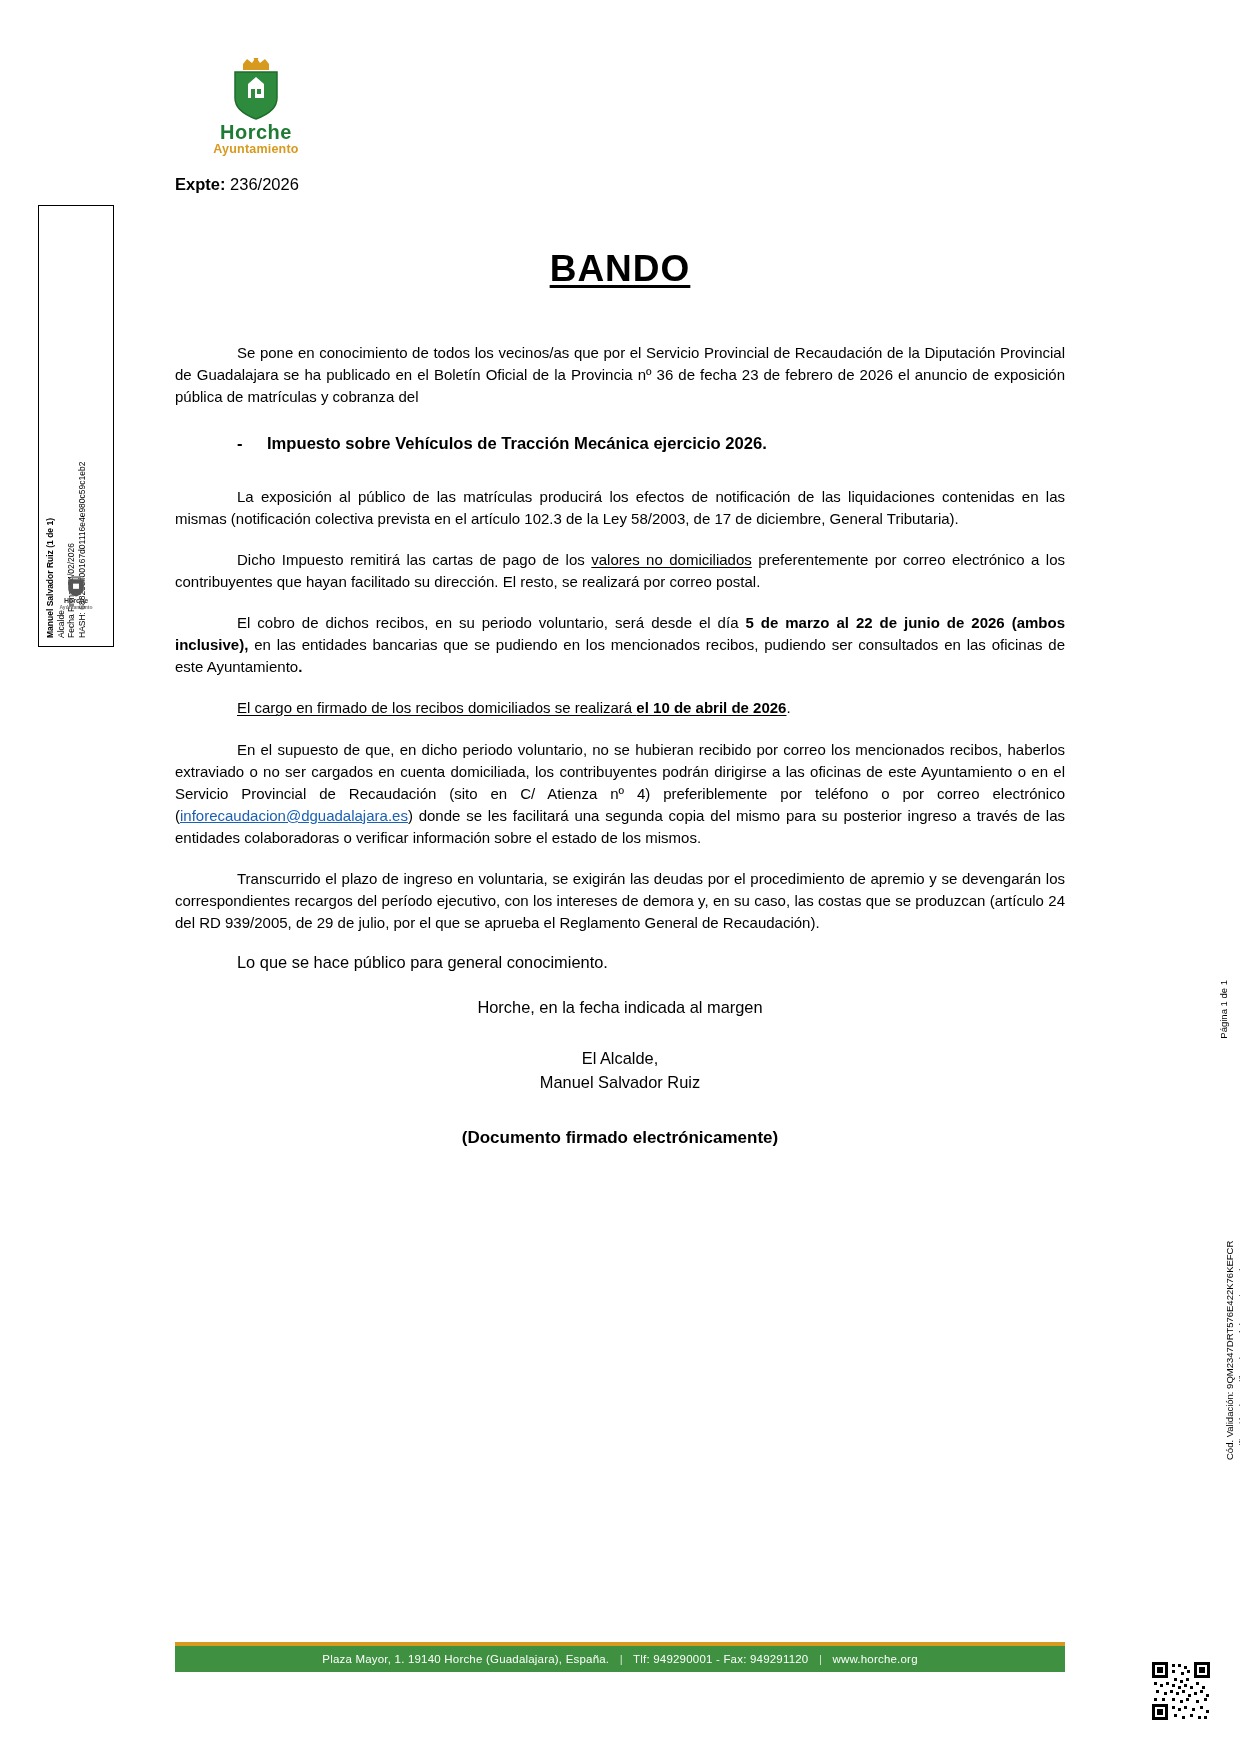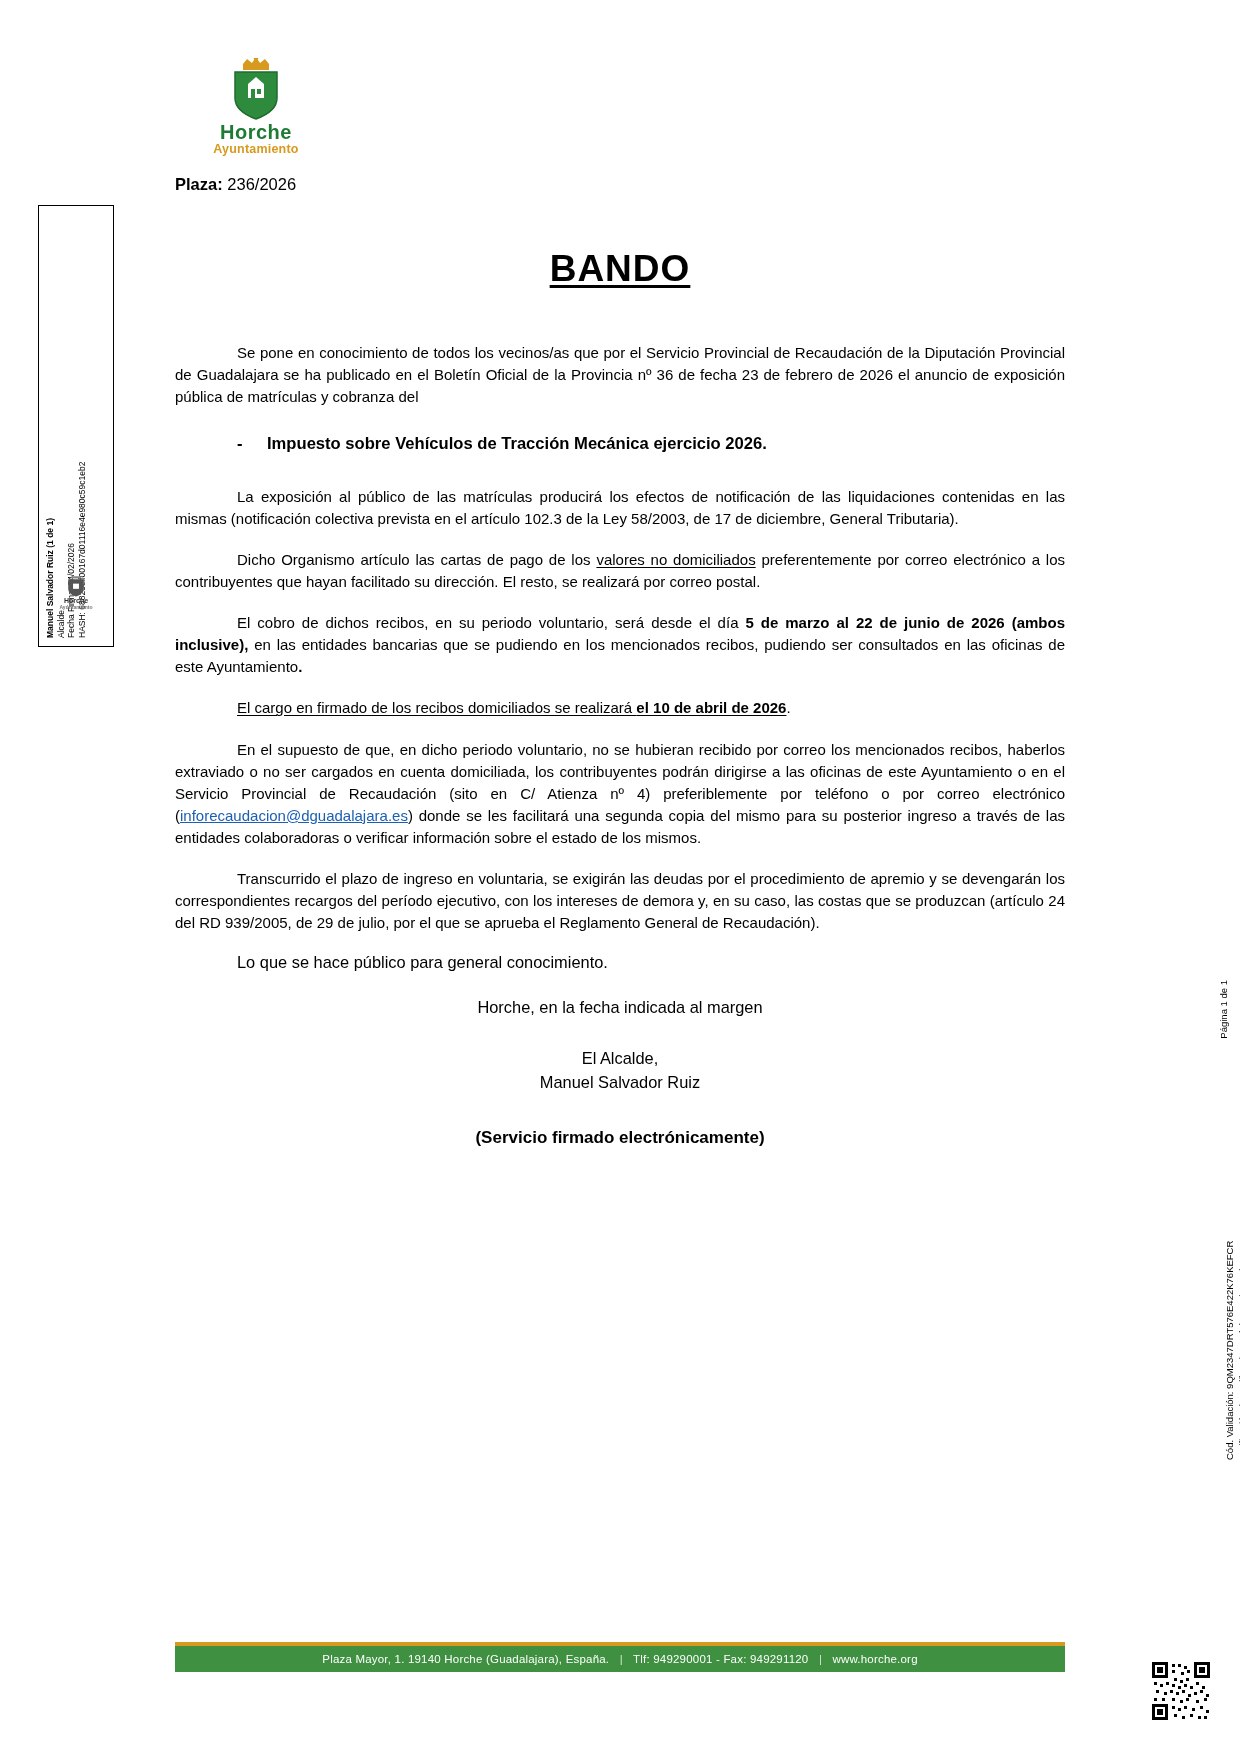--- a/index.html
+++ b/index.html
@@ -330,55 +330,55 @@
         <rect x="40" y="54" width="3" height="3"></rect>
       <rect x="48" y="56" width="3" height="3"></rect>
         <rect x="54" y="56" width="3" height="3"></rect>
     </g>
   </svg>
 </div>
 
 <div class="doc">
 
   <div class="expte">
-    <span class="lbl">Plaza:</span>
+    <span class="lbl">Expte:</span>
     <span>236/2026</span>
   </div>
 
   <h1 class="title">BANDO</h1>
 
   <p class="para">Se pone en conocimiento de todos los vecinos/as que por el Servicio Provincial de Recaudación de la Diputación Provincial de Guadalajara se ha publicado en el Boletín Oficial de la Provincia nº 36 de fecha 23 de febrero de 2026 el anuncio de exposición pública de matrículas y cobranza del</p>
 
   <div class="bullet-row">
     <span class="dash">-</span>
     <span>Impuesto sobre Vehículos de Tracción Mecánica ejercicio 2026.</span>
   </div>
 
   <p class="para">La exposición al público de las matrículas producirá los efectos de notificación de las liquidaciones contenidas en las mismas (notificación colectiva prevista en el artículo 102.3 de la Ley 58/2003, de 17 de diciembre, General Tributaria).</p>
 
-  <p class="para"><span>Dicho Organismo artículo las cartas de pago de los </span><span class="underline">valores no domiciliados</span><span> preferentemente por correo electrónico a los contribuyentes que hayan facilitado su dirección. El resto, se realizará por correo postal.</span></p>
+  <p class="para"><span>Dicho Impuesto remitirá las cartas de pago de los </span><span class="underline">valores no domiciliados</span><span> preferentemente por correo electrónico a los contribuyentes que hayan facilitado su dirección. El resto, se realizará por correo postal.</span></p>
 
   <p class="para"><span>El cobro de dichos recibos, en su periodo voluntario, será desde el día </span><span class="bold">5 de marzo al 22 de junio de 2026 (ambos inclusive),</span><span> en las entidades bancarias que se pudiendo en los mencionados recibos, pudiendo ser consultados en las oficinas de este Ayuntamiento</span><span class="bold">.</span></p>
 
   <p class="para"><span class="underline">El cargo en firmado de los recibos domiciliados se realizará </span><span class="underline bold">el 10 de abril de 2026</span><span>.</span></p>
 
   <p class="para"><span>En el supuesto de que, en dicho periodo voluntario, no se hubieran recibido por correo los mencionados recibos, haberlos extraviado o no ser cargados en cuenta domiciliada, los contribuyentes podrán dirigirse a las oficinas de este Ayuntamiento o en el Servicio Provincial de Recaudación (sito en C/ Atienza nº 4) preferiblemente por teléfono o por correo electrónico (</span><a class="mail" href="#">inforecaudacion@dguadalajara.es</a><span>) donde se les facilitará una segunda copia del mismo para su posterior ingreso a través de las entidades colaboradoras o verificar información sobre el estado de los mismos.</span></p>
 
   <p class="para">Transcurrido el plazo de ingreso en voluntaria, se exigirán las deudas por el procedimiento de apremio y se devengarán los correspondientes recargos del período ejecutivo, con los intereses de demora y, en su caso, las costas que se produzcan (artículo 24 del RD 939/2005, de 29 de julio, por el que se aprueba el Reglamento General de Recaudación).</p>
 
   <p class="closing">Lo que se hace público para general conocimiento.</p>
 
   <div class="horche-line">Horche, en la fecha indicada al margen</div>
 
   <div class="sign-center">
     <div>El Alcalde,</div>
     <div>Manuel Salvador Ruiz</div>
   </div>
 
-  <div class="sign-bold">(Servicio firmado electrónicamente)</div>
+  <div class="sign-bold">(Documento firmado electrónicamente)</div>
 </div>
 
 <div class="footer">
   <div class="footer-bar">
     <div class="footer-accent"></div>
     <div class="footer-text">
       <span>Plaza Mayor, 1. 19140 Horche (Guadalajara), España.</span>
       <span class="sep">|</span>
       <span>Tlf: 949290001 - Fax: 949291120</span>
       <span class="sep">|</span>

